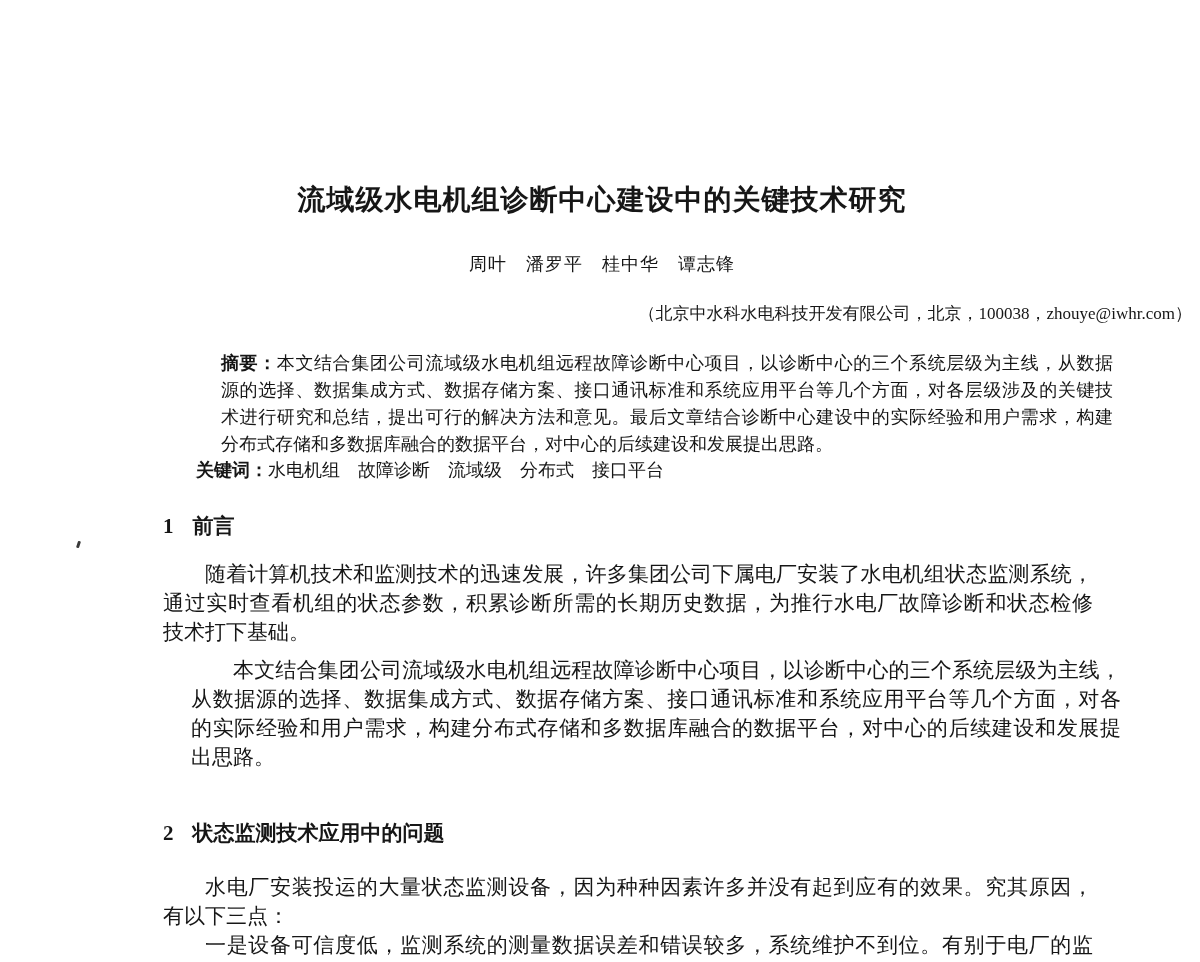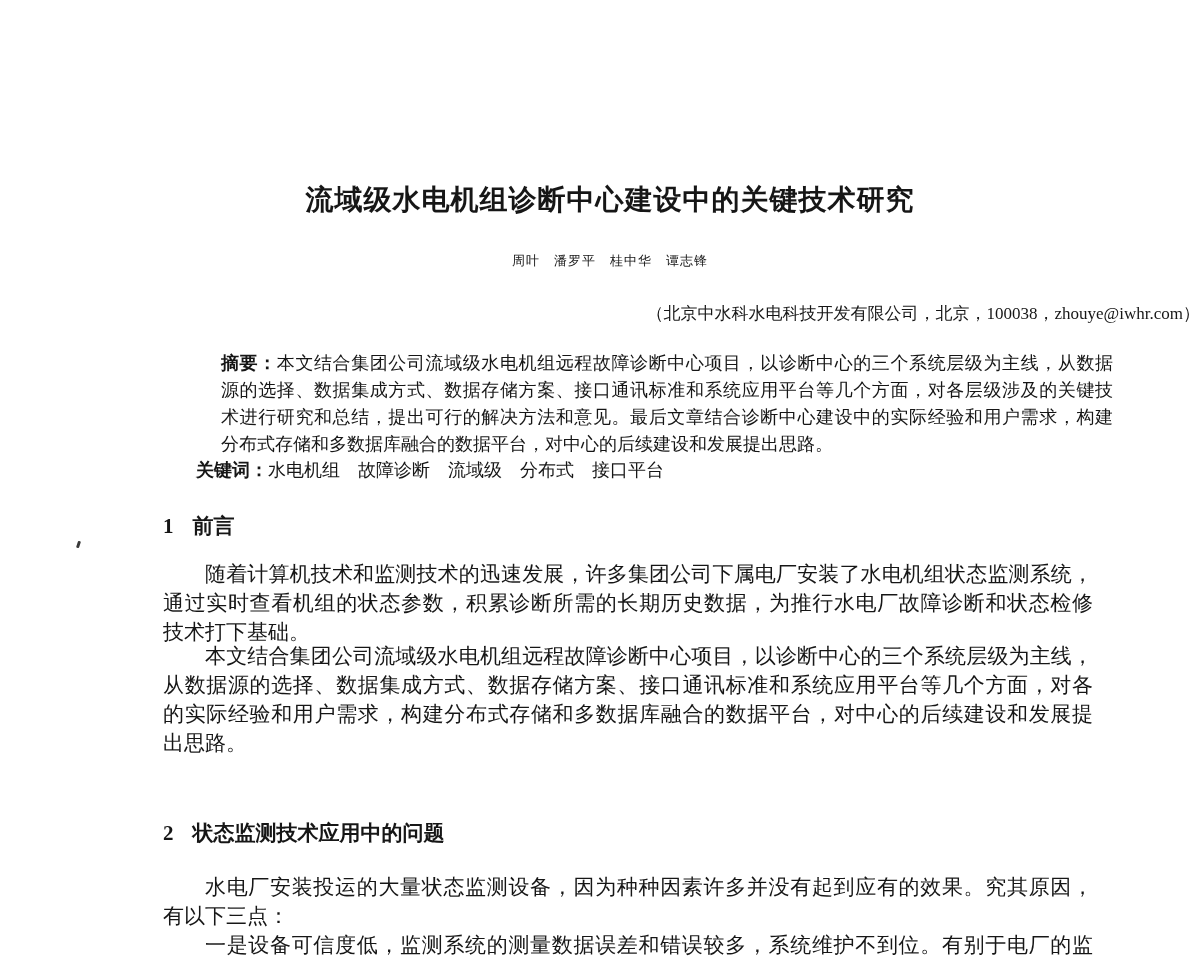--- a/index.html
+++ b/index.html
@@ -1,36 +1,36 @@
 <!DOCTYPE html>
 <html><head>
 <meta charset="utf-8">
 <style>
   html,body{margin:0;padding:0;background:#ffffff;}
   .page{position:relative;width:1200px;height:962px;background:#ffffff;overflow:hidden;
         color:#161616;font-family:"Liberation Serif","DejaVu Serif",serif;}
-  .centered{position:absolute;left:20px;width:1180px;text-align:center;white-space:nowrap;}
+  .centered{position:absolute;left:12px;width:1180px;text-align:center;white-space:nowrap;}
   .doc-title{top:181px;font-size:28px;font-weight:bold;letter-spacing:1px;
              font-family:"Liberation Sans","DejaVu Sans",sans-serif;}
-  .authors{top:252px;font-size:13px;letter-spacing:1px;}
+  .authors{top:252px;font-size:18px;letter-spacing:1px;}
   .affiliation{top:302px;font-size:17px;text-align:right;}
   .abstract{position:absolute;left:196px;top:350px;width:892px;font-size:18px;line-height:27px;margin-left:25px;}
   .keywords{position:absolute;left:196px;top:457px;width:892px;font-size:18px;line-height:27px;}
   .keywords b,.abstract b{font-family:"Liberation Sans","DejaVu Sans",sans-serif;font-weight:bold;}
   .body-block{position:absolute;left:163px;width:930px;font-size:21px;line-height:29px;}
   .sec-head{position:absolute;left:163px;width:930px;font-size:21px;font-weight:bold;line-height:29px;
             font-family:"Liberation Sans","DejaVu Sans",sans-serif;}
   .sec-head .num{display:inline-block;margin-right:19px;
                  font-family:"Liberation Serif","DejaVu Serif",serif;}
   .line{text-align:justify;}
   .line.fill{text-align-last:justify;}
   .line.ind{text-indent:2em;}
   .ink-speck{position:absolute;left:77px;top:541px;width:3px;height:7px;background:#3a3a3a;
              transform:rotate(18deg);border-radius:1px;}
-  #s1{top:499px;margin-top:12px;}  #p1{top:560px;}  #p2{top:642px;}
+  #s1{top:499px;margin-top:12px;}  #p1{top:560px;}  #p2{top:656px;margin-left:28px;}
   #s2{top:818px;}  #p3{top:873px;}  #p4{top:931px;}
 </style>
 </head>
 <body>
 
 <div class="page">
 
   <div class="centered doc-title">流域级水电机组诊断中心建设中的关键技术研究</div>
 
   <div class="centered authors">周叶　潘罗平　桂中华　谭志锋</div>

